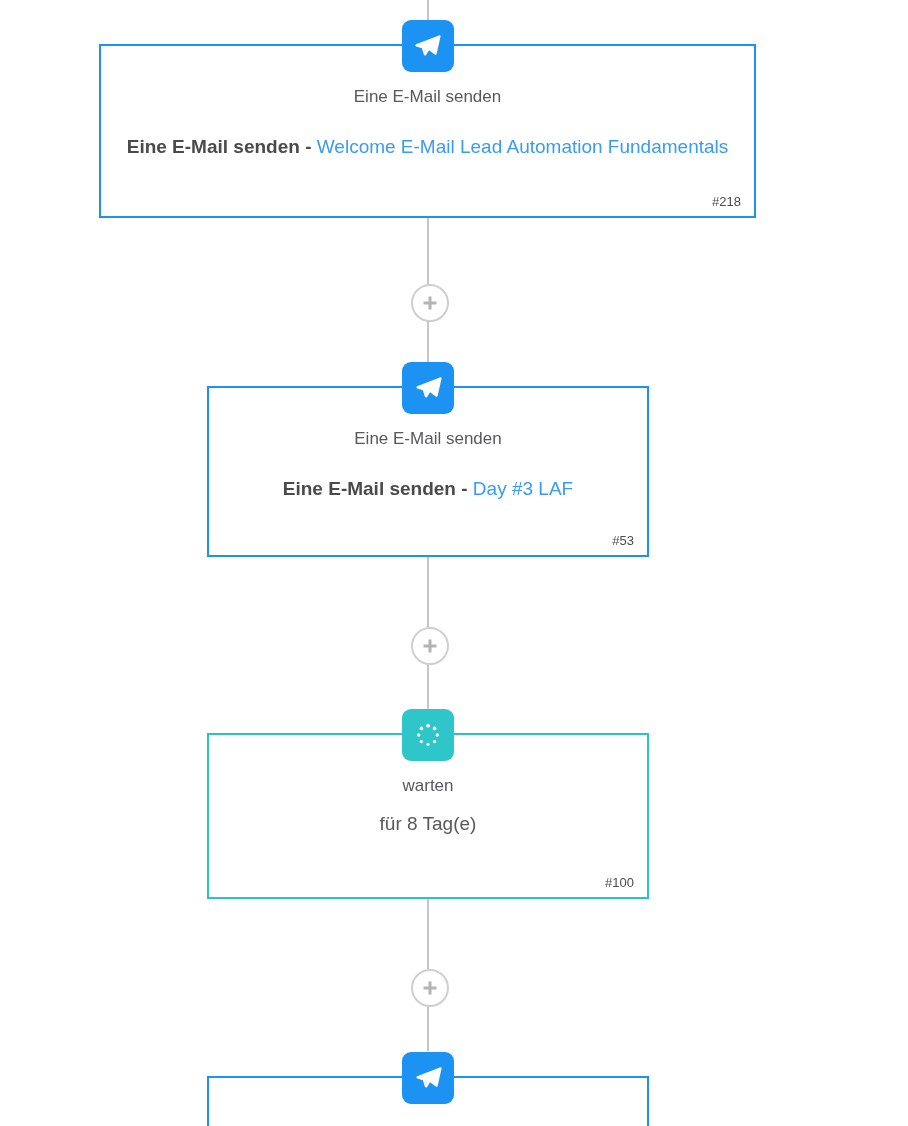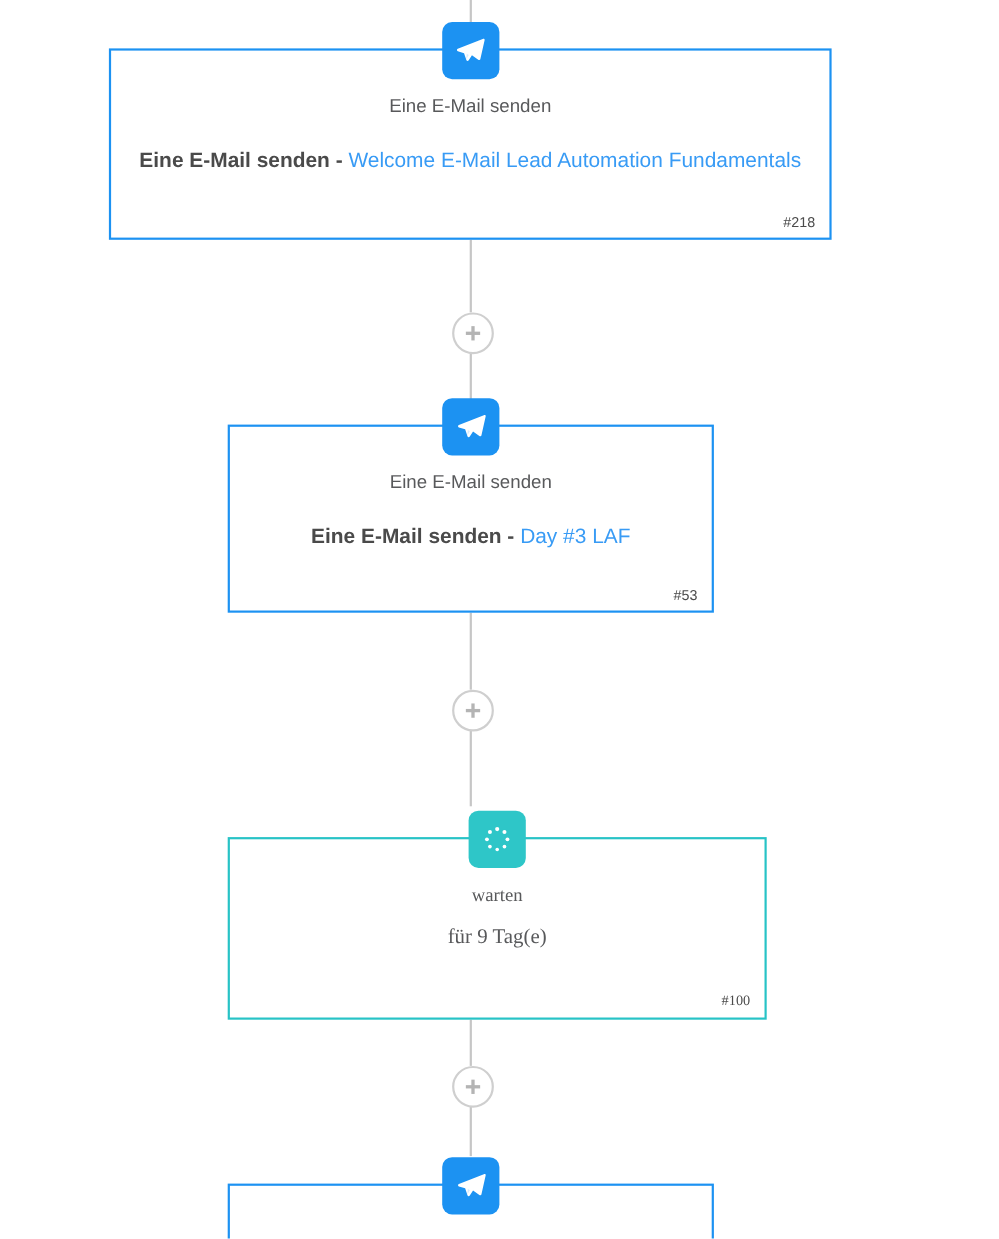--- a/index.html
+++ b/index.html
@@ -187,37 +187,37 @@
 
   <div class="conn" style="top:556px; height:71px;"></div>
 
   <div class="plus-btn" style="top:627px;">
     <span class="bar-h"></span>
     <span class="bar-v"></span>
   </div>
 
   <div class="conn" style="top:661px; height:72px;"></div>
 
-  <div class="node teal" style="left:207px; top:761px; width:490px; height:166px;font-family:Liberation Serif, serif;">
+  <div class="node teal" style="left:207px; top:733px; width:442px; height:166px;">
     <div class="node-badge teal">
       <svg width="26" height="26" viewBox="0 0 24 24" aria-hidden="true">
         <circle cx="12" cy="3.4" r="1.75" fill="#ffffff"></circle>
         <circle cx="18.1" cy="5.9" r="1.7" fill="#ffffff"></circle>
         <circle cx="20.6" cy="12" r="1.6" fill="#ffffff"></circle>
         <circle cx="18.1" cy="18.1" r="1.55" fill="#ffffff"></circle>
         <circle cx="12" cy="20.6" r="1.5" fill="#ffffff"></circle>
         <circle cx="5.9" cy="18.1" r="1.55" fill="#ffffff"></circle>
         <circle cx="3.4" cy="12" r="1.6" fill="#ffffff"></circle>
         <circle cx="5.9" cy="5.9" r="1.7" fill="#ffffff"></circle>
       </svg>
     </div>
     <div class="node-body">
       <p class="node-title">warten</p>
       <p class="node-subtitle">
-        <span>für 9 Tag(e)</span><span class="link"></span>
+        <span>für 8 Tag(e)</span><span class="link"></span>
       </p>
     </div>
     <div class="node-id">#100</div>
   </div>
 
   <div class="conn" style="top:898px; height:71px;"></div>
 
   <div class="plus-btn" style="top:969px;">
     <span class="bar-h"></span>
     <span class="bar-v"></span>

